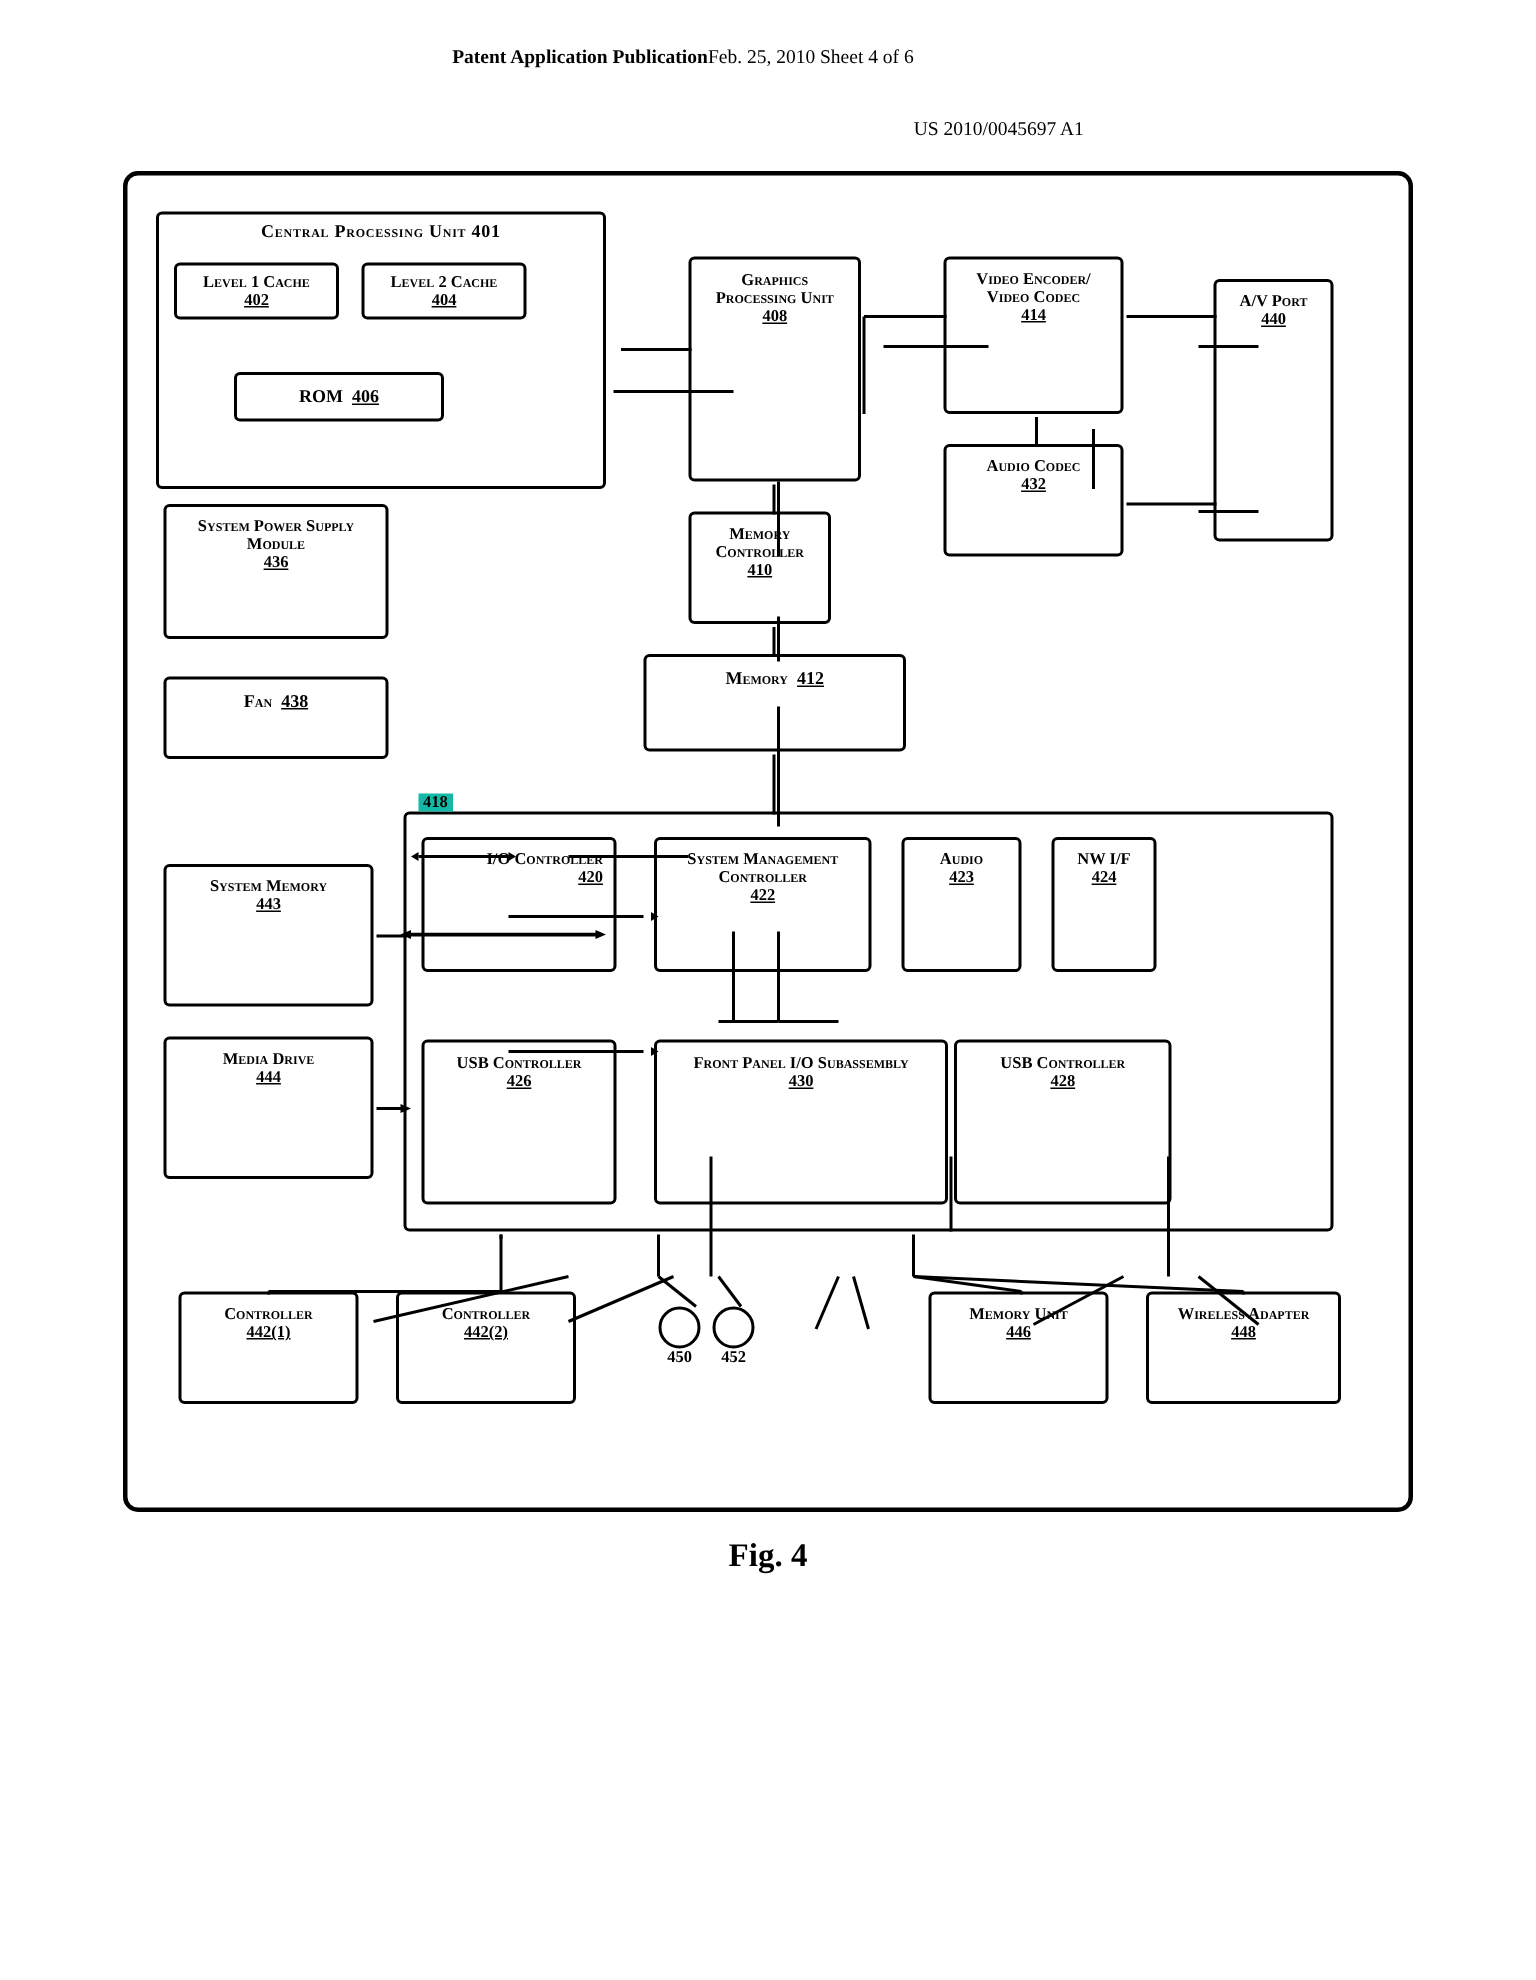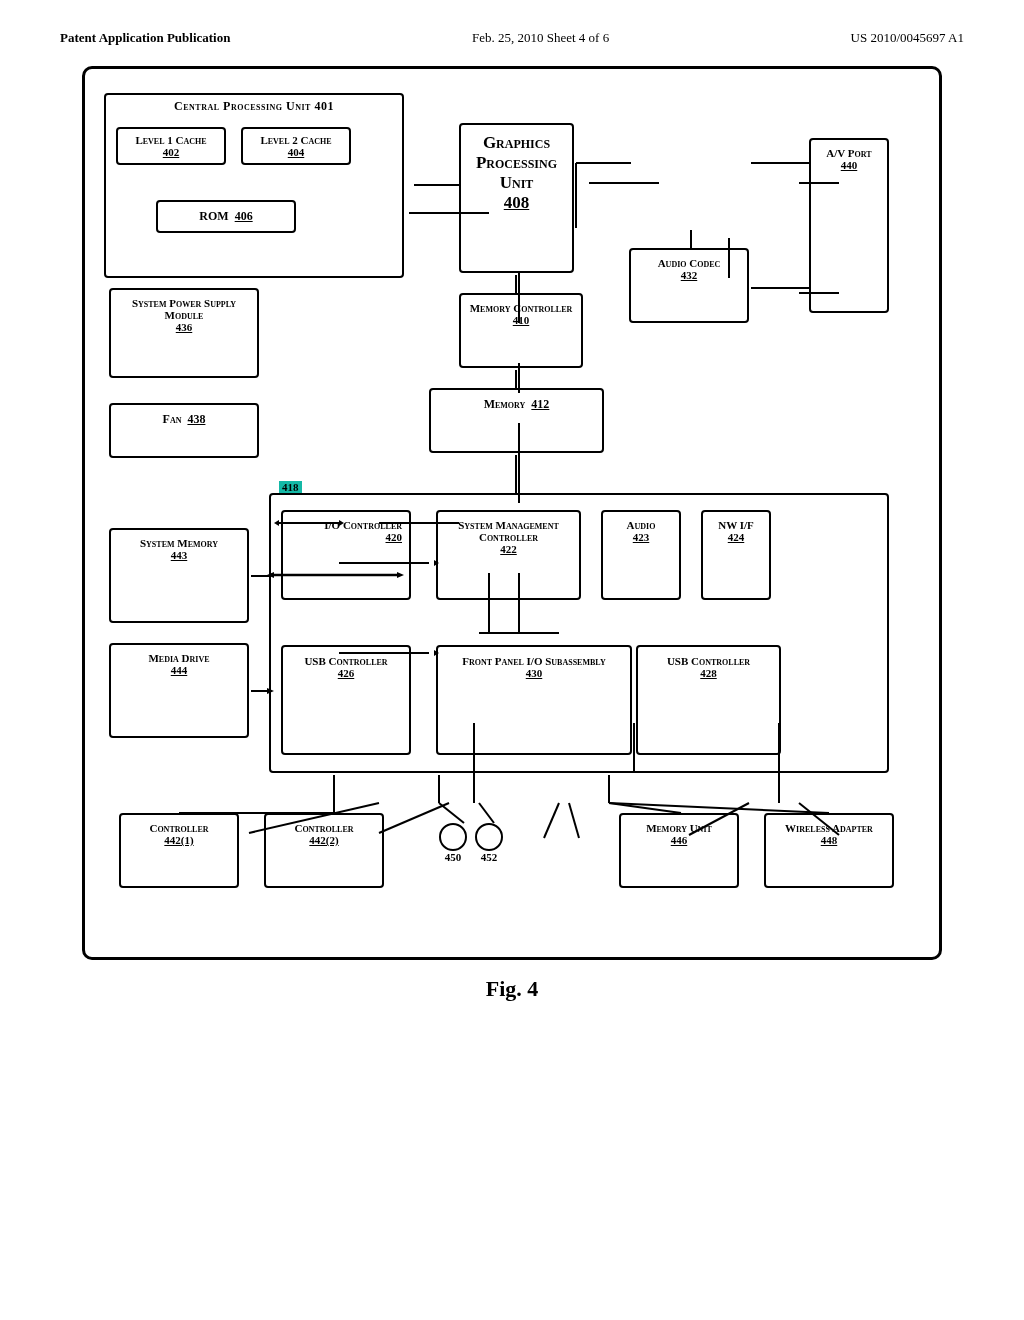--- a/index.html
+++ b/index.html
@@ -13,29 +13,29 @@
 
     .page {
       width: 1024px;
       min-height: 1320px;
       background: #fff;
       padding: 30px 60px;
     }
 
     .header {
       display: flex;
-      justify-content: space-between;
+      justify-content: center;
       align-items: flex-start;
       margin-bottom: 20px;
       font-size: 13px;
     }
 
     .header-left { font-weight: bold; font-size: 13px; }
     .header-center { font-size: 13px; }
-    .header-right { font-size: 13px; }
+    .header-right { font-size: 13px; margin-top: 48px; }
 
     .diagram-title {
       text-align: center;
       font-size: 15px;
       font-weight: bold;
       font-variant: small-caps;
       letter-spacing: 1px;
       margin-bottom: 14px;
     }
 
@@ -128,37 +128,41 @@
           <span>Level 2 Cache</span><br>
           <span style="text-decoration:underline;">404</span>
         </div>
 
         <div style="position:absolute;top:105px;left:50px;width:140px;border:2.5px solid #000;border-radius:4px;padding:7px;text-align:center;font-size:12px;font-weight:bold;font-variant:small-caps;">
           <span>ROM</span>
           &nbsp;<span style="text-decoration:underline;">406</span>
         </div>
       </div>
 
-      <div style="position:absolute;top:40px;left:360px;width:115px;height:150px;border:2.5px solid #000;border-radius:4px;padding:8px;text-align:center;font-size:17px;font-weight:bold;font-variant:small-caps;">
+      <div style="position:absolute;top:40px;left:360px;width:115px;height:150px;border:2.5px solid #000;border-radius:4px;padding:8px;text-align:center;font-size:11px;font-weight:bold;font-variant:small-caps;">
         <span>Graphics Processing Unit</span><br>
         <span style="text-decoration:underline;">408</span>
       </div>
 
+      <div style="position:absolute;top:40px;left:530px;width:120px;height:105px;border:2.5px solid #000;border-radius:4px;padding:7px;text-align:center;font-size:11px;font-weight:bold;font-variant:small-caps;">
+        <span>Video Encoder/ Video Codec</span><br>
+        <span style="text-decoration:underline;">414</span>
+      </div>
 
       <div style="position:absolute;top:165px;left:530px;width:120px;height:75px;border:2.5px solid #000;border-radius:4px;padding:7px;text-align:center;font-size:11px;font-weight:bold;font-variant:small-caps;">
         <span>Audio Codec</span><br>
         <span style="text-decoration:underline;">432</span>
       </div>
 
       <div style="position:absolute;top:55px;left:710px;width:80px;height:175px;border:2.5px solid #000;border-radius:4px;padding:7px;text-align:center;font-size:11px;font-weight:bold;font-variant:small-caps;">
         <span>A/V Port</span><br>
         <span style="text-decoration:underline;">440</span>
       </div>
 
-      <div style="position:absolute;top:210px;left:360px;width:124px;height:75px;border:2.5px solid #000;border-radius:4px;padding:7px;text-align:center;font-size:11px;font-weight:bold;font-variant:small-caps;">
+      <div style="position:absolute;top:210px;left:360px;width:95px;height:75px;border:2.5px solid #000;border-radius:4px;padding:7px;text-align:center;font-size:11px;font-weight:bold;font-variant:small-caps;">
         <span>Memory Controller</span><br>
         <span style="text-decoration:underline;">410</span>
       </div>
 
       <div style="position:absolute;top:305px;left:330px;width:175px;height:65px;border:2.5px solid #000;border-radius:4px;padding:7px;text-align:center;font-size:12px;font-weight:bold;font-variant:small-caps;">
         <span>Memory</span>
         &nbsp;<span style="text-decoration:underline;">412</span>
       </div>
 
       <div style="position:absolute;top:205px;left:10px;width:150px;height:90px;border:2.5px solid #000;border-radius:4px;padding:7px;text-align:center;font-size:11px;font-weight:bold;font-variant:small-caps;">

